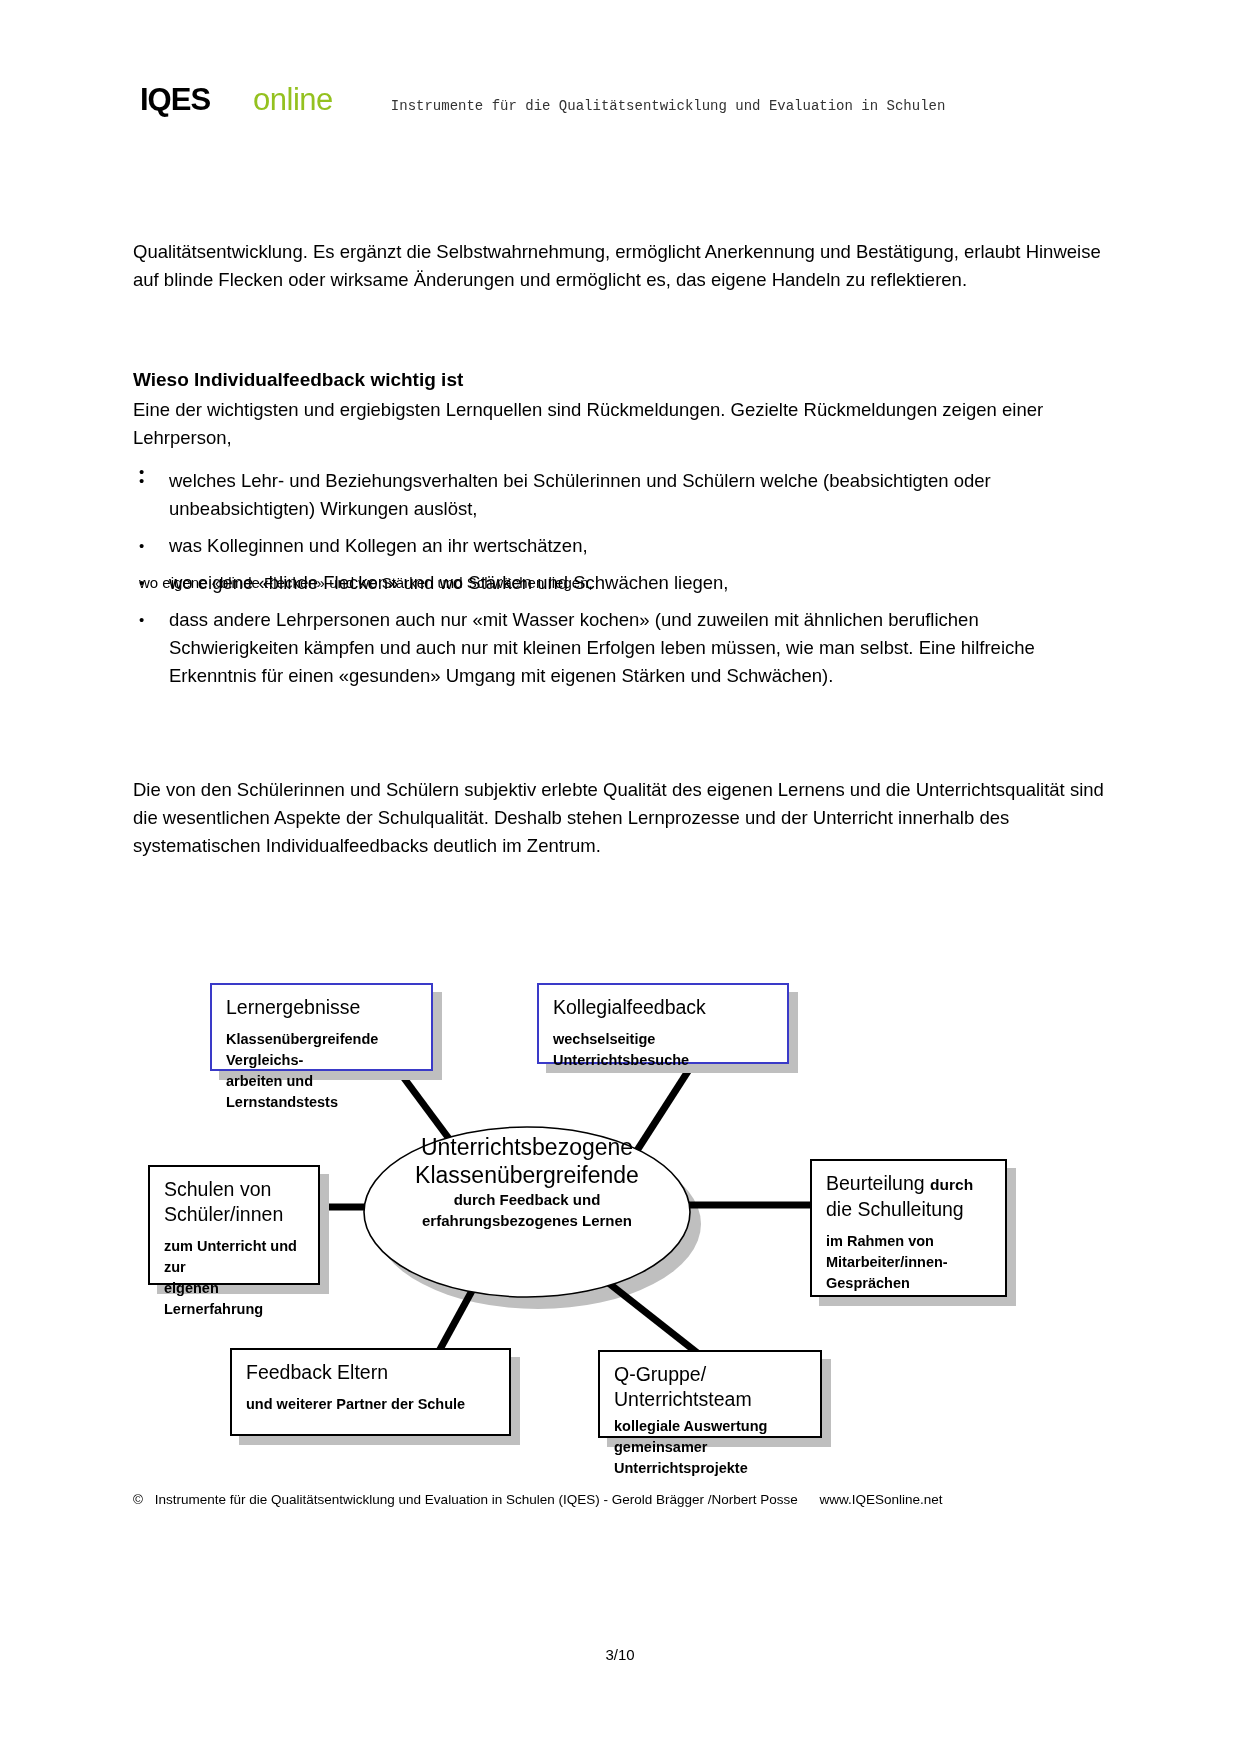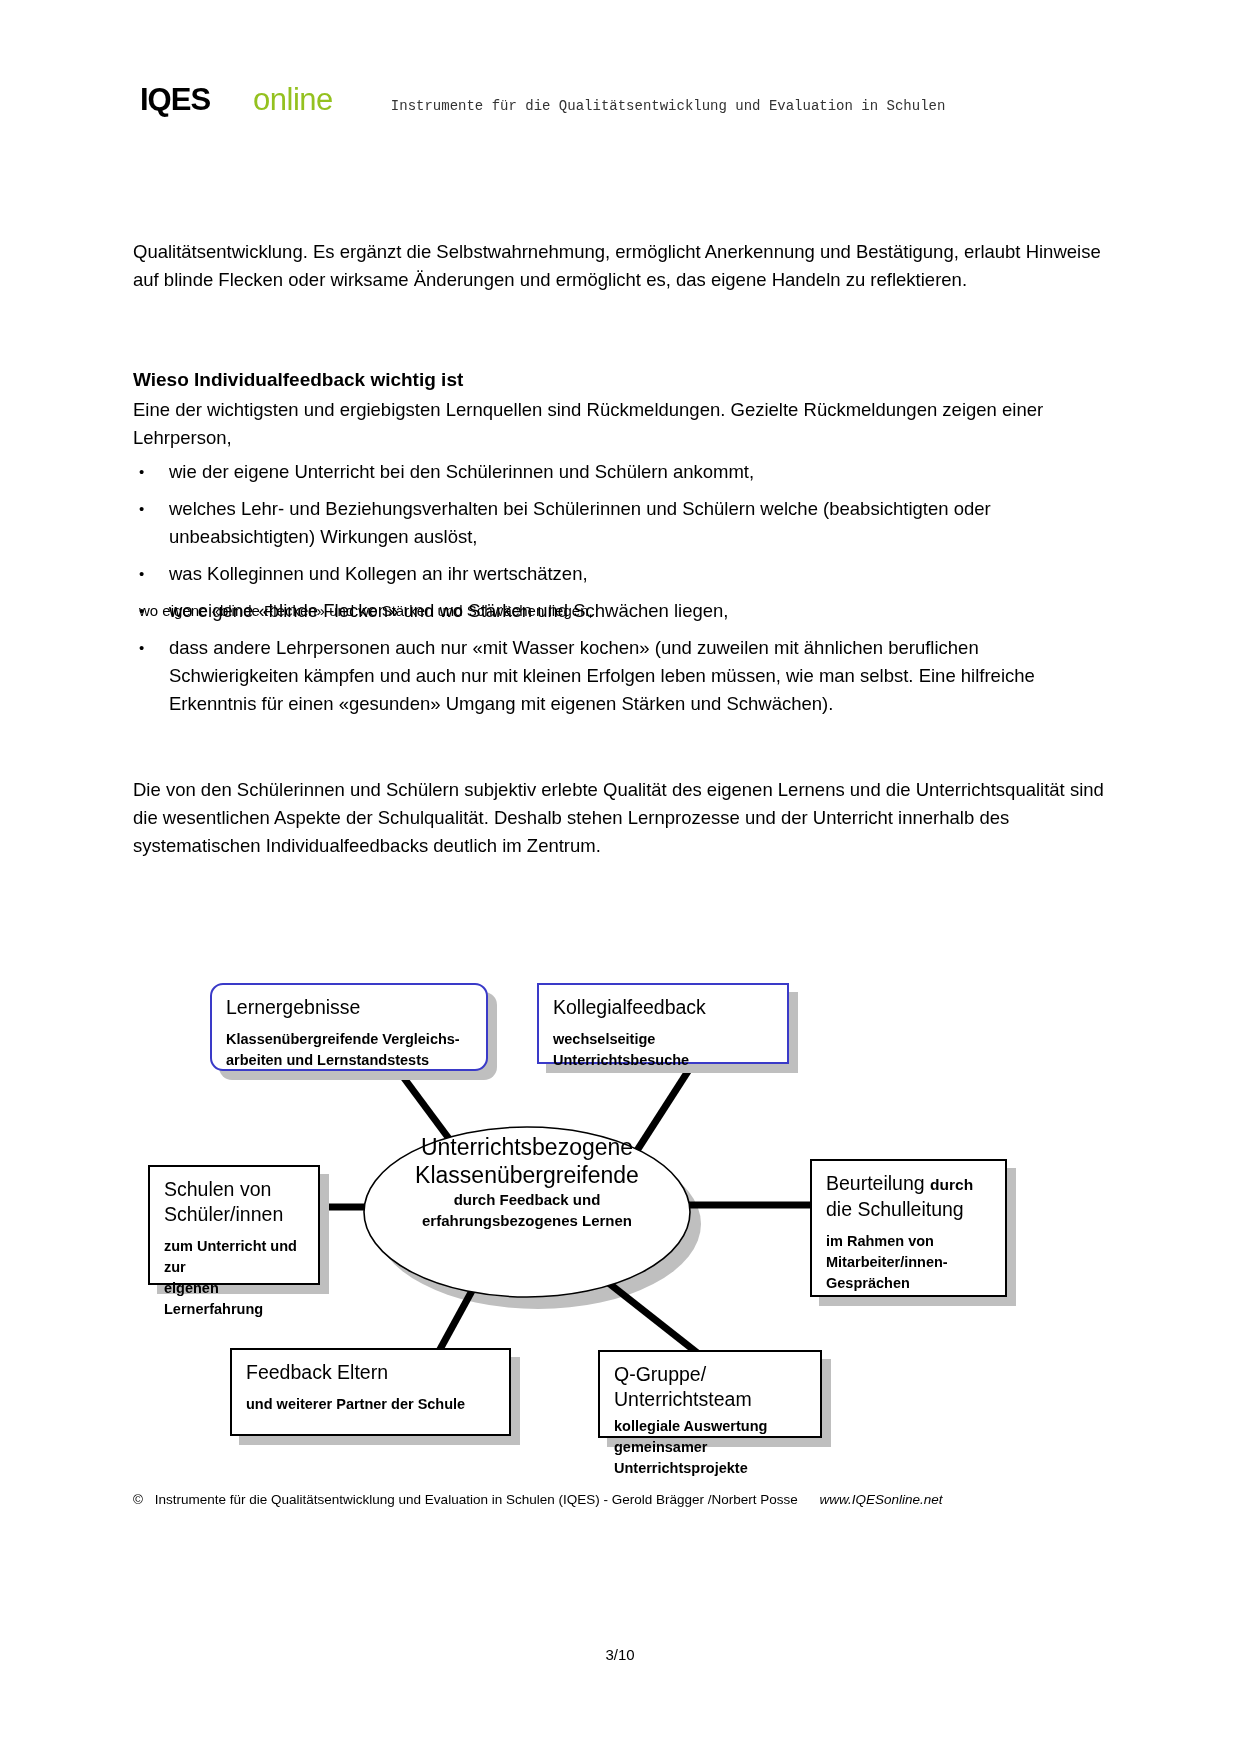--- a/index.html
+++ b/index.html
@@ -40,21 +40,21 @@
   .dbox .bs{font-size:14.5px;font-weight:bold;line-height:21px;}
   .bold-inline{font-weight:bold;font-size:15.5px;}
   .center-label{
     position:absolute;left:377px;top:158px;width:300px;text-align:center;
   }
   .center-label .ct{font-size:23px;line-height:28px;}
   .center-label .cs{font-size:15px;font-weight:bold;line-height:21px;}
   .center-label .cs:first-of-type{margin-top:9px;}
   
   .footer{position:absolute;top:1492px;left:133px;font-size:13.5px;color:#000;white-space:nowrap;}
-  .footer .url{margin-left:18px;color:#000;text-decoration:none;font-style:italic;}
+  .footer .url{margin-left:18px;color:#000;text-decoration:none;}
   .pagenum{position:absolute;top:1646px;left:0;width:1240px;text-align:center;font-size:15px;}
 </style>
 </head>
 <body>
 
 <div class="page">
 
   <div class="hdr">
     <span class="logo-iqes">IQES</span>
     <span class="logo-online">online</span>
@@ -63,21 +63,20 @@
 
   <div class="txt p1">Qualitätsentwicklung. Es ergänzt die Selbstwahrnehmung, ermöglicht Anerkennung und Bestätigung, erlaubt Hinweise auf blinde Flecken oder wirksame Änderungen und ermöglicht es, das eigene Handeln zu reflektieren.</div>
 
   <div class="txt h2">Wieso Individualfeedback wichtig ist</div>
 
   <div class="txt p2">Eine der wichtigsten und ergiebigsten Lernquellen sind Rückmeldungen. Gezielte Rückmeldungen zeigen einer Lehrperson,</div>
 
   <ul class="txt bullets">
     <li>
       <span class="blt">•</span>
-      <span>wie der eigene Unterricht bei den Schülerinnen und Schülern ankommt,</span>
     </li>
     <li>
       <span class="blt">•</span>
       <span>welches Lehr- und Beziehungsverhalten bei Schülerinnen und Schülern welche (beabsichtigten oder unbeabsichtigten) Wirkungen auslöst,</span>
     </li>
     <li>
       <span class="blt">•</span>
       <span>was Kolleginnen und Kollegen an ihr wertschätzen,</span>
     </li>
     <li>
@@ -109,21 +108,21 @@
       <ellipse cx="527" cy="237" rx="163" ry="85" fill="#ffffff" stroke="#000" stroke-width="1.6"></ellipse>
     </svg>
 
     <div class="center-label">
       <div class="ct">Unterrichtsbezogene</div>
       <div class="ct">Klassenübergreifende</div>
       <div class="cs">durch Feedback und</div>
       <div class="cs">erfahrungsbezogenes Lernen</div>
     </div>
 
-    <div class="dbox blue" style="left:210px;top:8px;width:278px;height:88px;border-radius:13px;">
+    <div class="dbox blue" style="left:210px;top:8px;width:223px;height:88px;">
       <div class="bt">Lernergebnisse</div>
       <div class="bs">Klassenübergreifende Vergleichs-</div>
       <div class="bs">arbeiten und Lernstandstests</div>
     </div>
 
     <div class="dbox blue" style="left:537px;top:8px;width:252px;height:81px;">
       <div class="bt">Kollegialfeedback</div>
       <div class="bs">wechselseitige Unterrichtsbesuche</div>
     </div>
 

